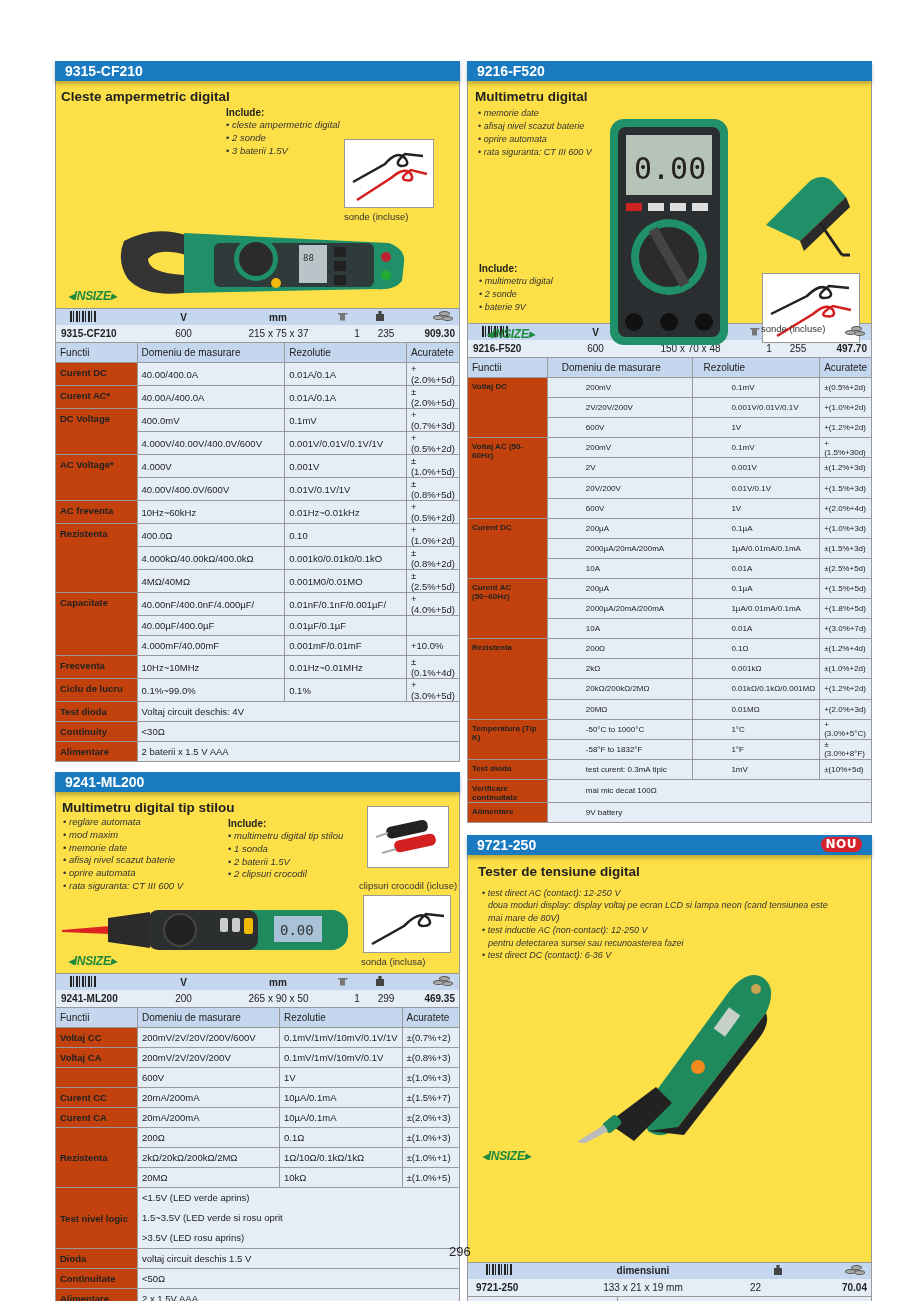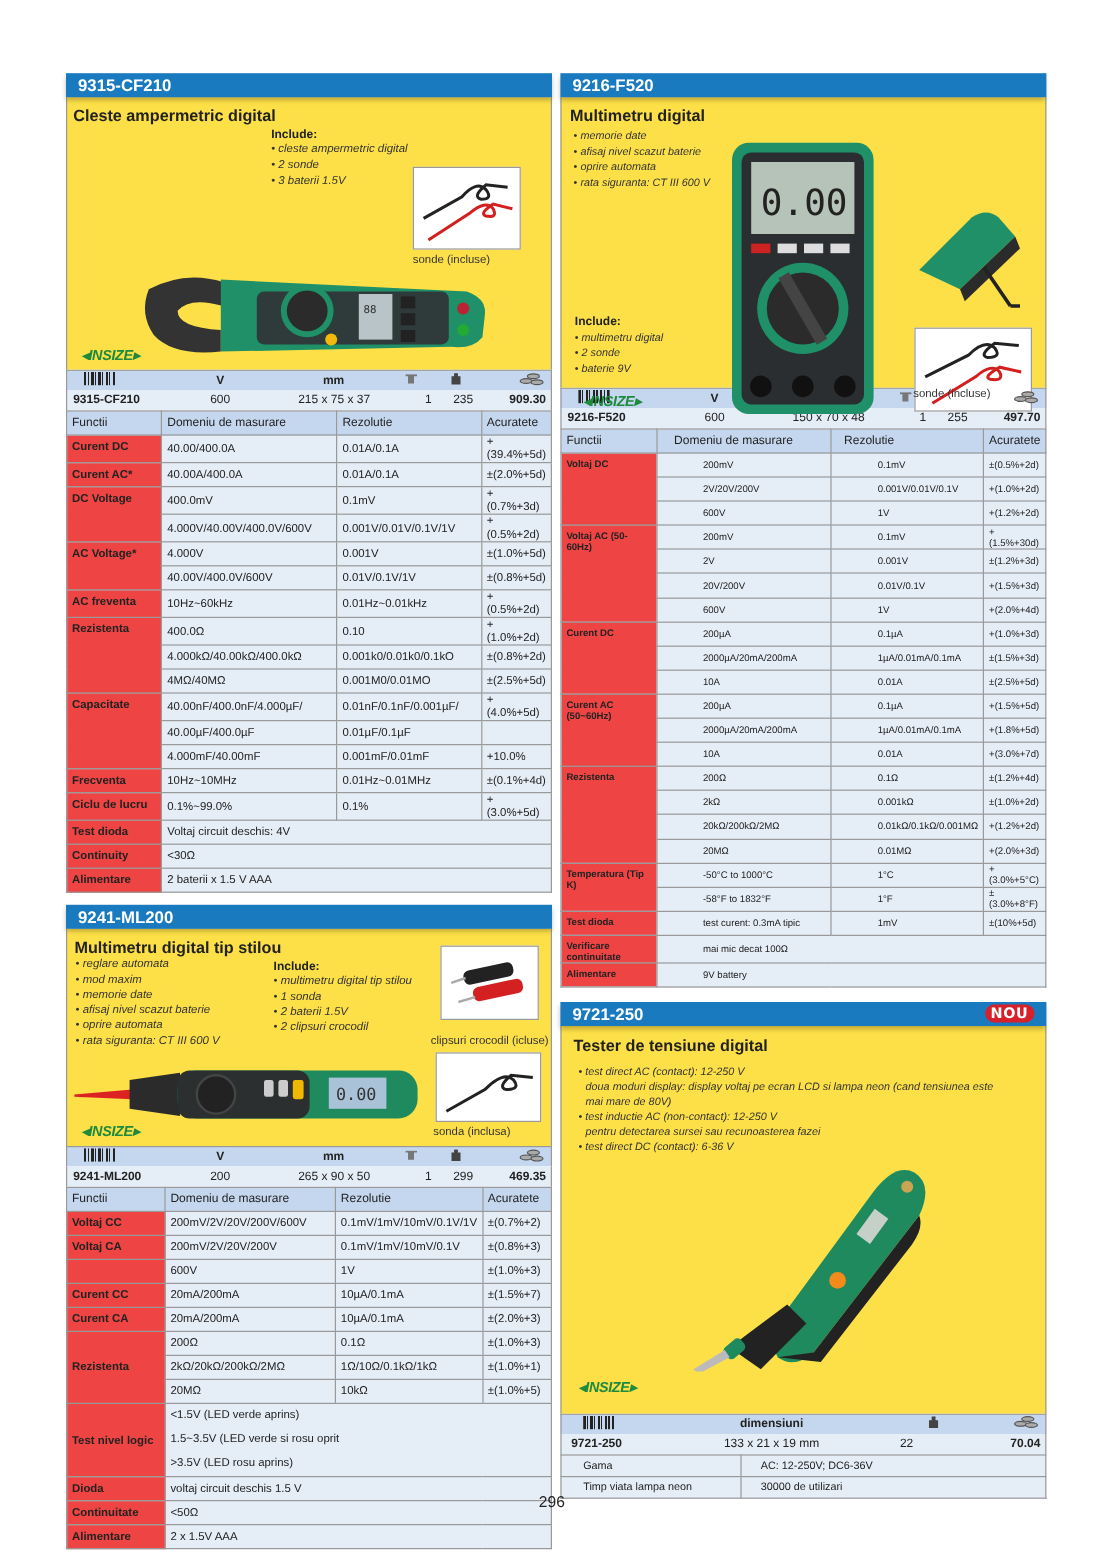--- a/index.html
+++ b/index.html
@@ -50,21 +50,21 @@
   .barcode { display: inline-block; height: 11px; width: 26px;
     background: repeating-linear-gradient(90deg, #222 0 2px, transparent 2px 3px, #222 3px 4px, transparent 4px 6px); }
   .hopper-icon { display:inline-block; width: 10px; height: 8px; background:#777; clip-path: polygon(0 0,100% 0,100% 25%,75% 25%,75% 100%,25% 100%,25% 25%,0 25%); }
   .weight-icon { display:inline-block; width: 8px; height: 10px; background:#444; clip-path: polygon(30% 0,70% 0,70% 30%,100% 30%,100% 100%,0 100%,0 30%,30% 30%); }
   .coins-icon { display:inline-block; width: 22px; height: 10px; position: relative; }
   .coins-icon i { position:absolute; width:11px; height:5px; border-radius:50%; background:#aaa; border:1px solid #555; }
 
   table.spec { border-collapse: collapse; width: 100%; font-size: 9.5px; background: #e5edf7; }
   table.spec td, table.spec th { border: 1px solid #999; padding: 0 4px; height: 20px; text-align: left; }
   table.spec th { background: #c5d7ee; font-weight: normal; font-size: 10px; }
-  table.spec td.fn { font-weight: bold; vertical-align: top; padding-top: 4px; background: #ef4444; }
+  table.spec td.fn { font-weight: bold; vertical-align: top; padding-top: 4px; background: #c2410c; }
   table.spec td.fn.mid { vertical-align: middle; padding-top: 0; }
   table.spec.small td { font-size: 8px; height: 20.1px; }
   table.spec.small td.fn { font-size: 8px; }
   table.spec.small td.v { padding-left: 38px; }
 
   .page-num { position: absolute; left: 449px; top: 1244px; font-size: 13px; color: #222; }
 </style>
 </head>
 <body>
 
@@ -139,21 +139,21 @@
         <tr>
       <th>Functii</th>
       <th>Domeniu de masurare</th>
       <th>Rezolutie</th>
       <th>Acuratete</th>
     </tr>
     <tr>
           <td class="fn">Curent DC</td>
           <td>40.00/400.0A</td>
           <td>0.01A/0.1A</td>
-          <td>+(39.4%+5d)</td>
+          <td>+(2.0%+5d)</td>
         </tr>
     <tr>
           <td class="fn">Curent AC*</td>
           <td>40.00A/400.0A</td>
           <td>0.01A/0.1A</td>
           <td>±(2.0%+5d)</td>
         </tr>
     <tr>
           <td class="fn" rowspan="2">DC Voltage</td>
           <td>400.0mV</td>
@@ -610,21 +610,21 @@
           <td class="v" colspan="3">9V battery</td>
         </tr>
   </tbody>
     </table>
 
   <div style="height:12px;"></div>
   <div class="section-header">
     <span>9721-250</span>
     <span class="badge-new">NOU</span>
   </div>
-  <div class="product-box" style="height:323px;">
+  <div class="product-box" style="height:407px;">
     <div class="product-title" style="position:absolute;left:10px;top:9px;">Tester de tensiune digital</div>
     <ul class="feat-list" style="position:absolute;left:14px;top:32px;font-size:9px;line-height:12.5px;">
       <li>test direct AC (contact): 12-250 V</li>
       <li class="cont">doua moduri display: display voltaj pe ecran LCD si lampa neon (cand tensiunea este</li>
       <li class="cont">mai mare de 80V)</li>
       <li>test inductie AC (non-contact): 12-250 V</li>
       <li class="cont">pentru detectarea sursei sau recunoasterea fazei</li>
       <li>test direct DC (contact): 6-36 V</li>
     </ul>
 

